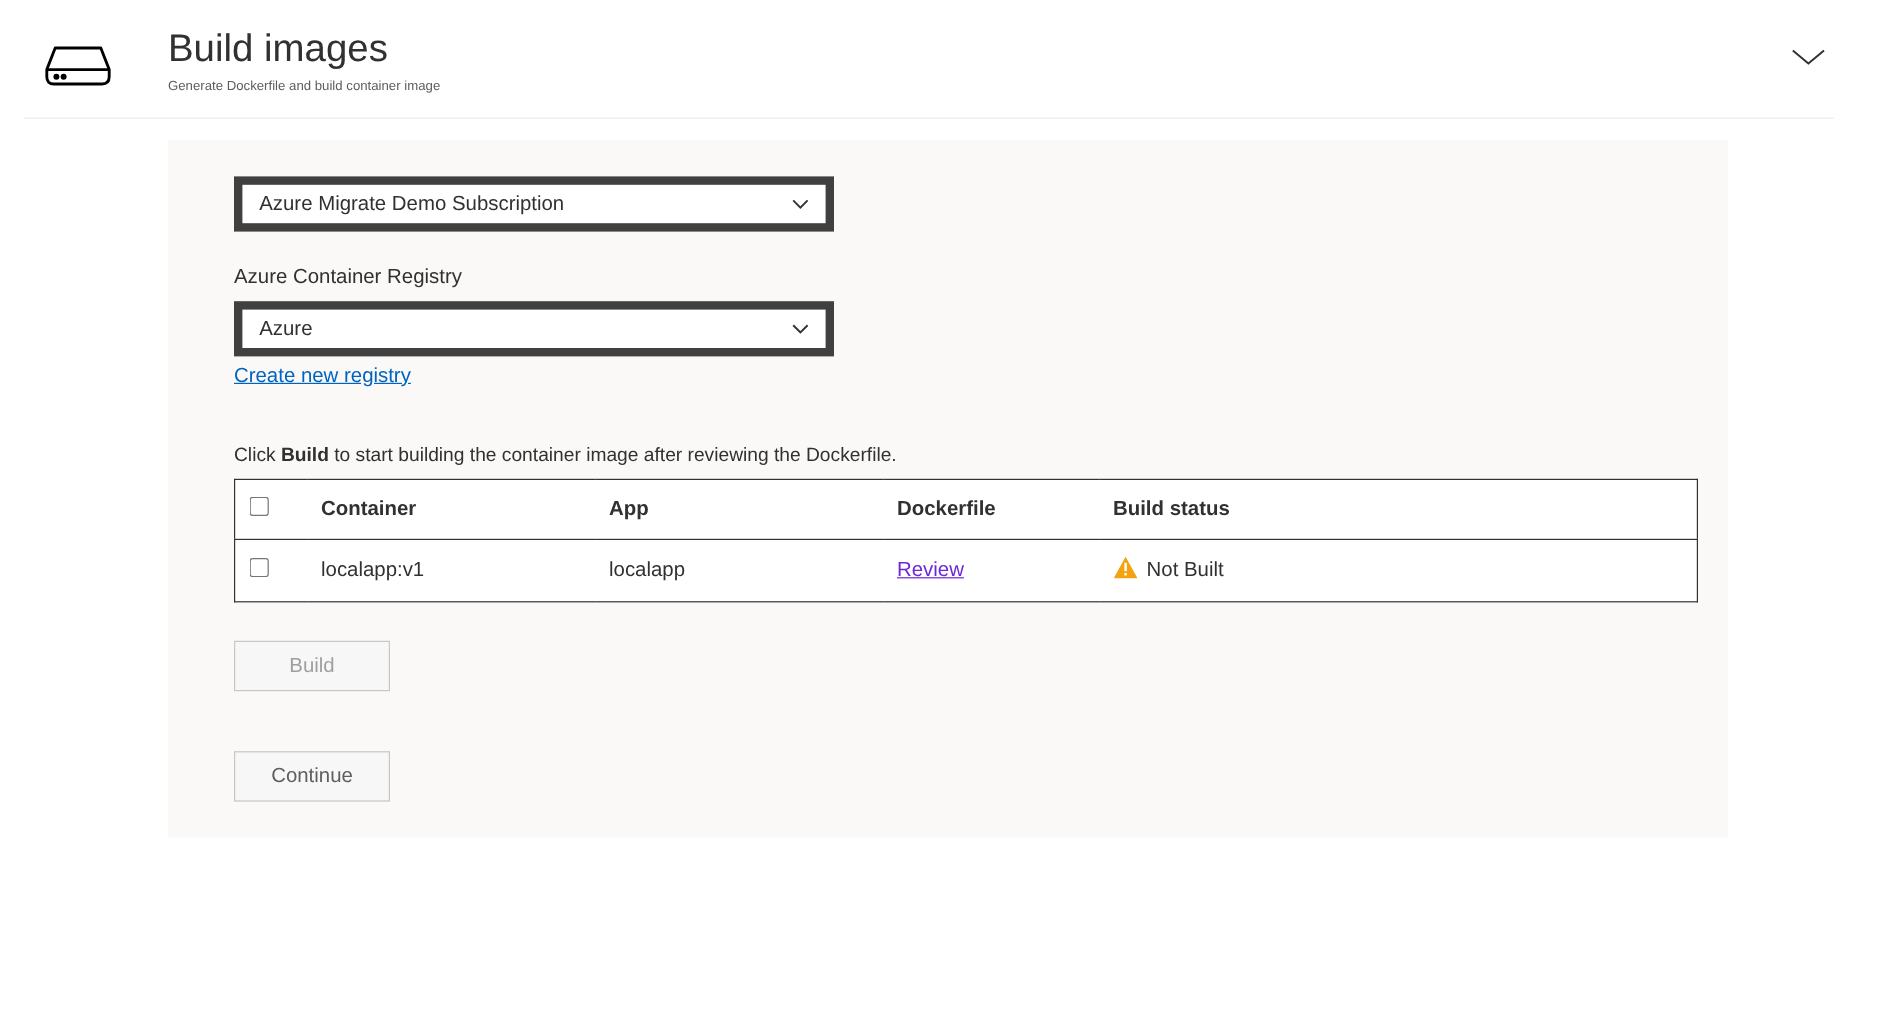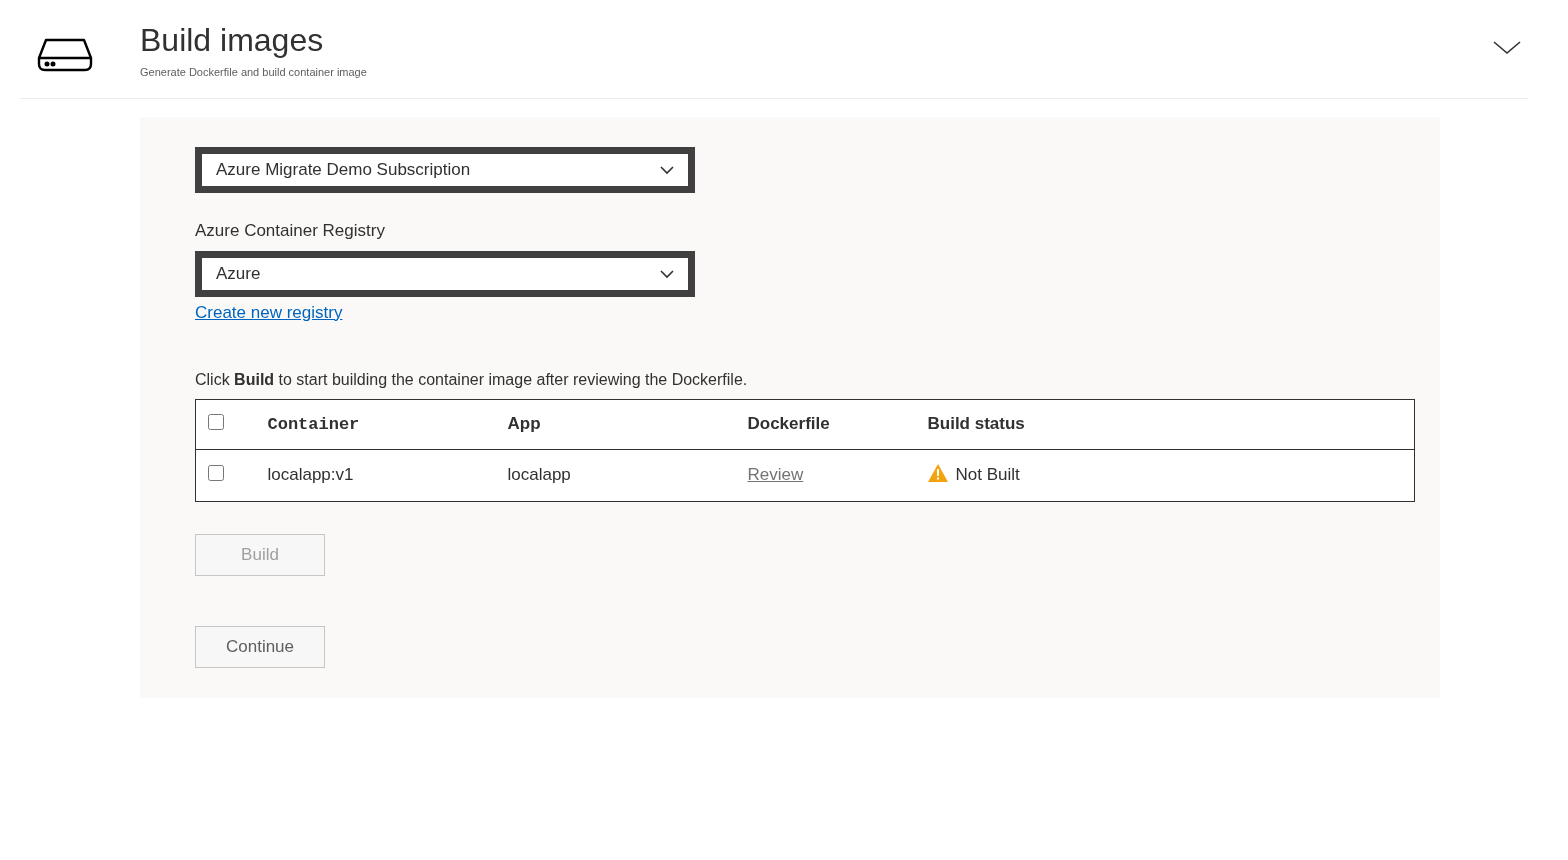--- a/index.html
+++ b/index.html
@@ -99,31 +99,31 @@
       vertical-align: middle;
     }
     .table thead th {
       font-weight: 700;
       color: #323130;
     }
     .table thead tr {
       border-bottom: 1px solid #323130;
     }
     .col-check { width: 60px; text-align: center; }
-    .col-container { width: 240px; font-family: Liberation Mono, monospace; }
+    .col-container { width: 240px; }
     .col-app { width: 240px; }
     .col-dockerfile { width: 180px; }
     .col-status { width: auto; }
     .checkbox {
       width: 16px;
       height: 16px;
       cursor: pointer;
     }
     .cell-link {
-      color: #737373;
+      color: #6d28d9;
       text-decoration: underline;
       cursor: pointer;
     }
     .status-cell {
       display: flex;
       align-items: center;
       gap: 8px;
     }
     .btn {
       display: inline-flex;

